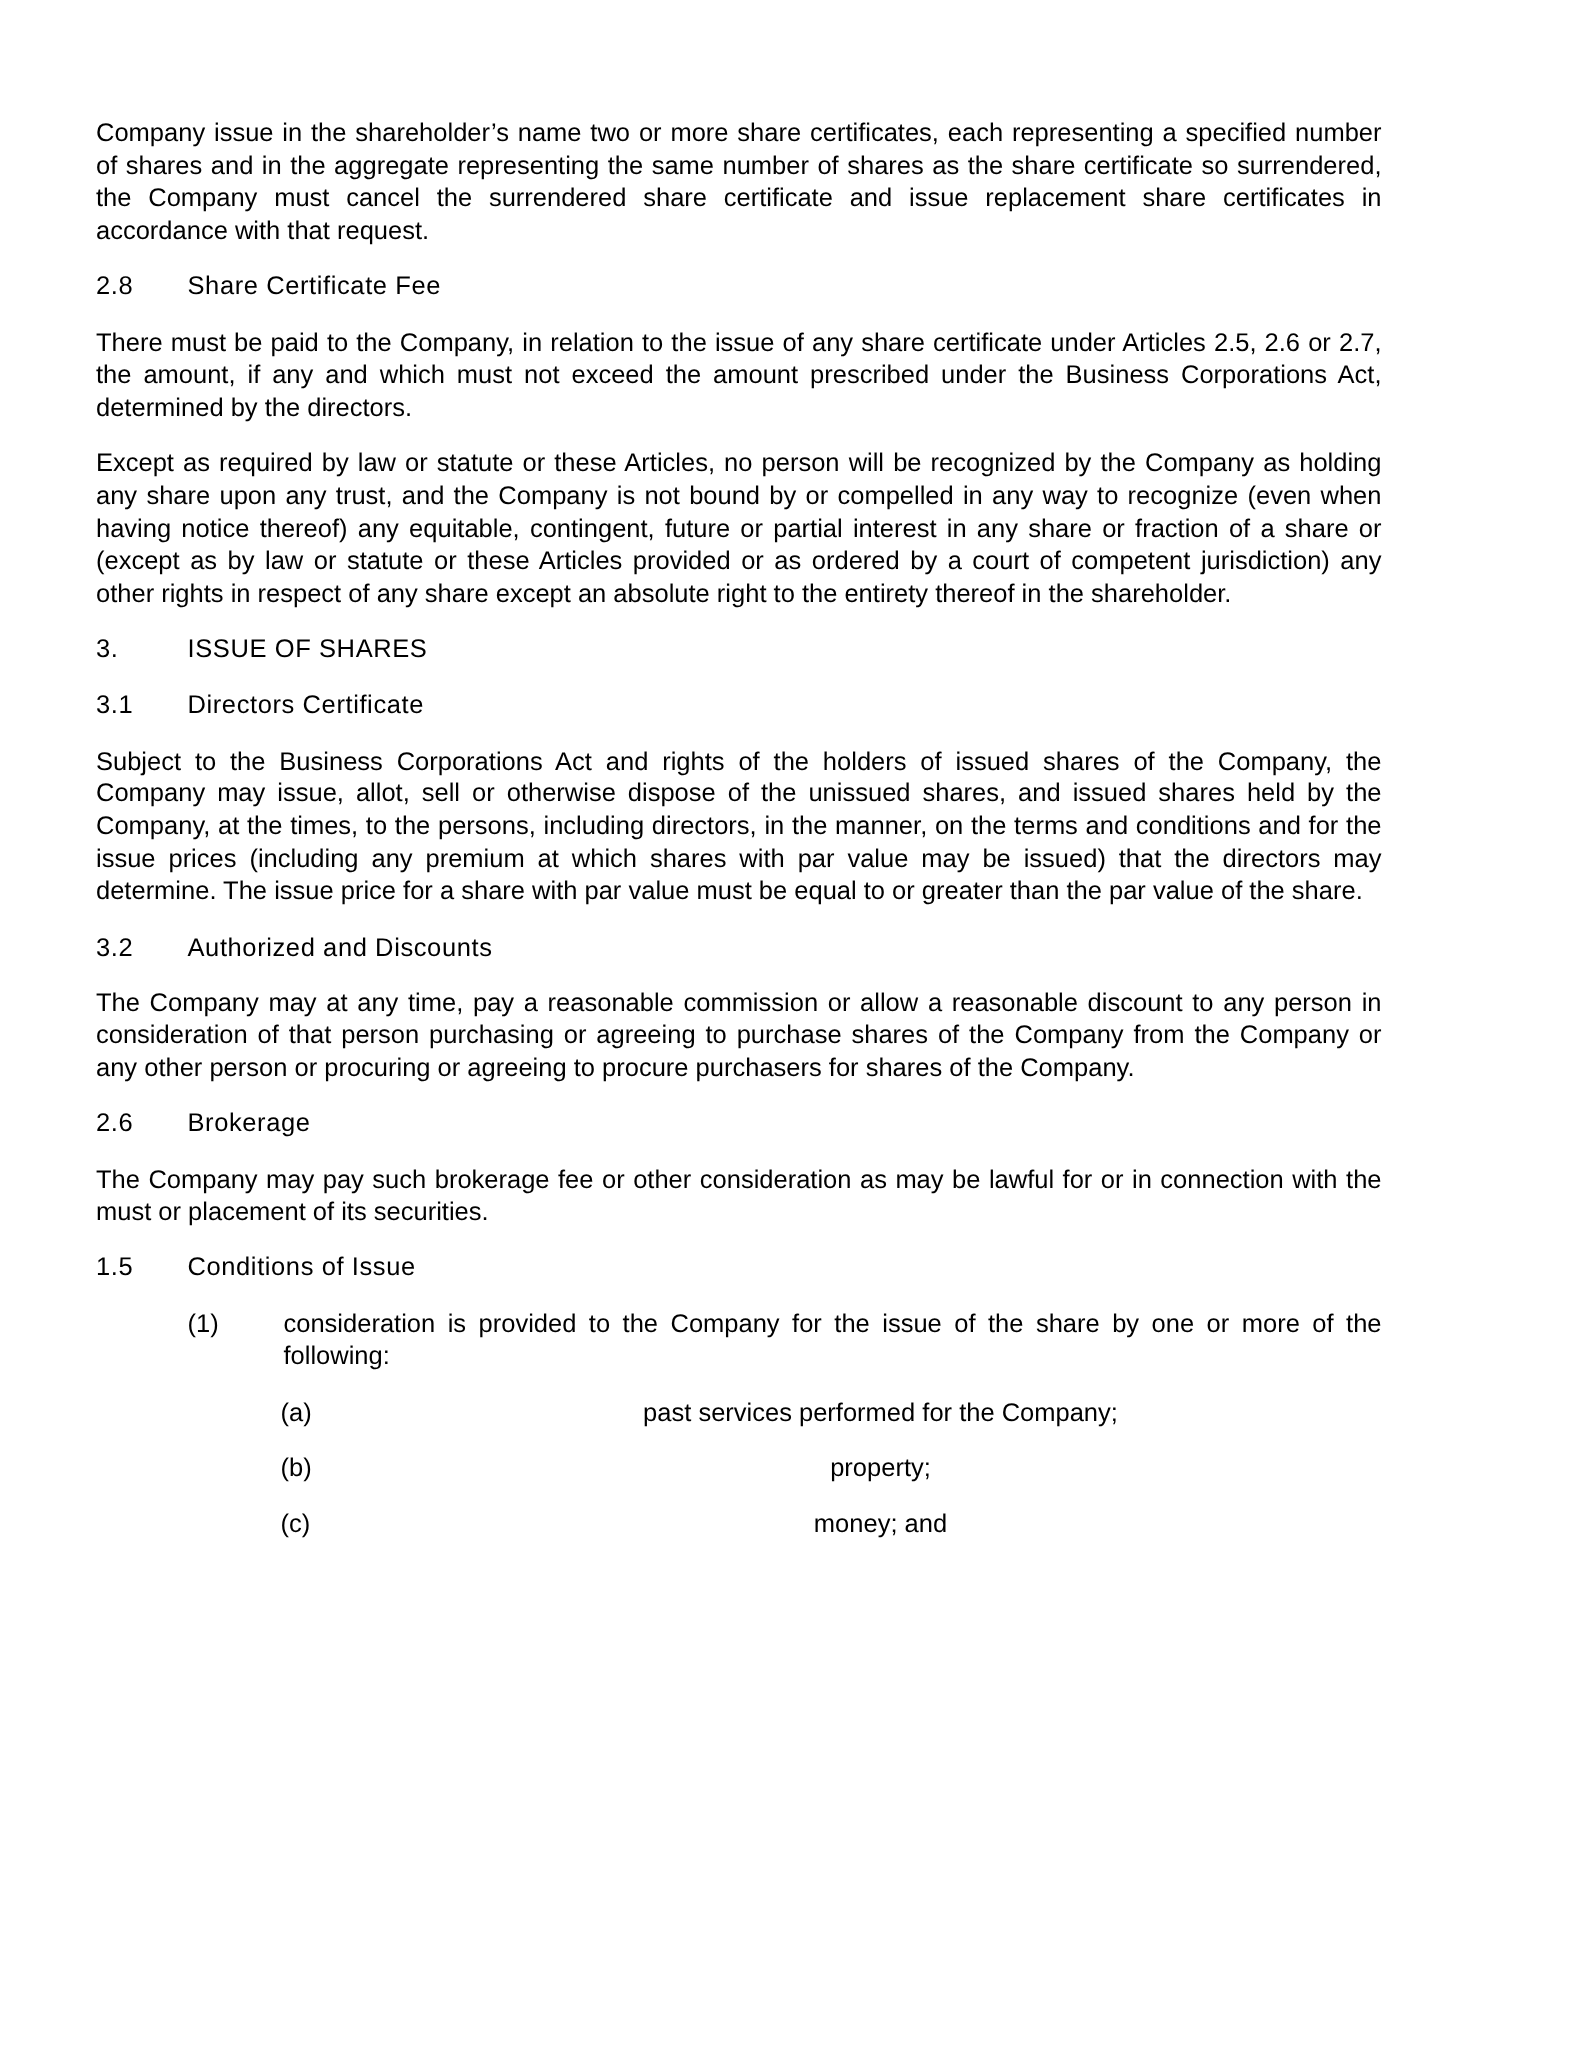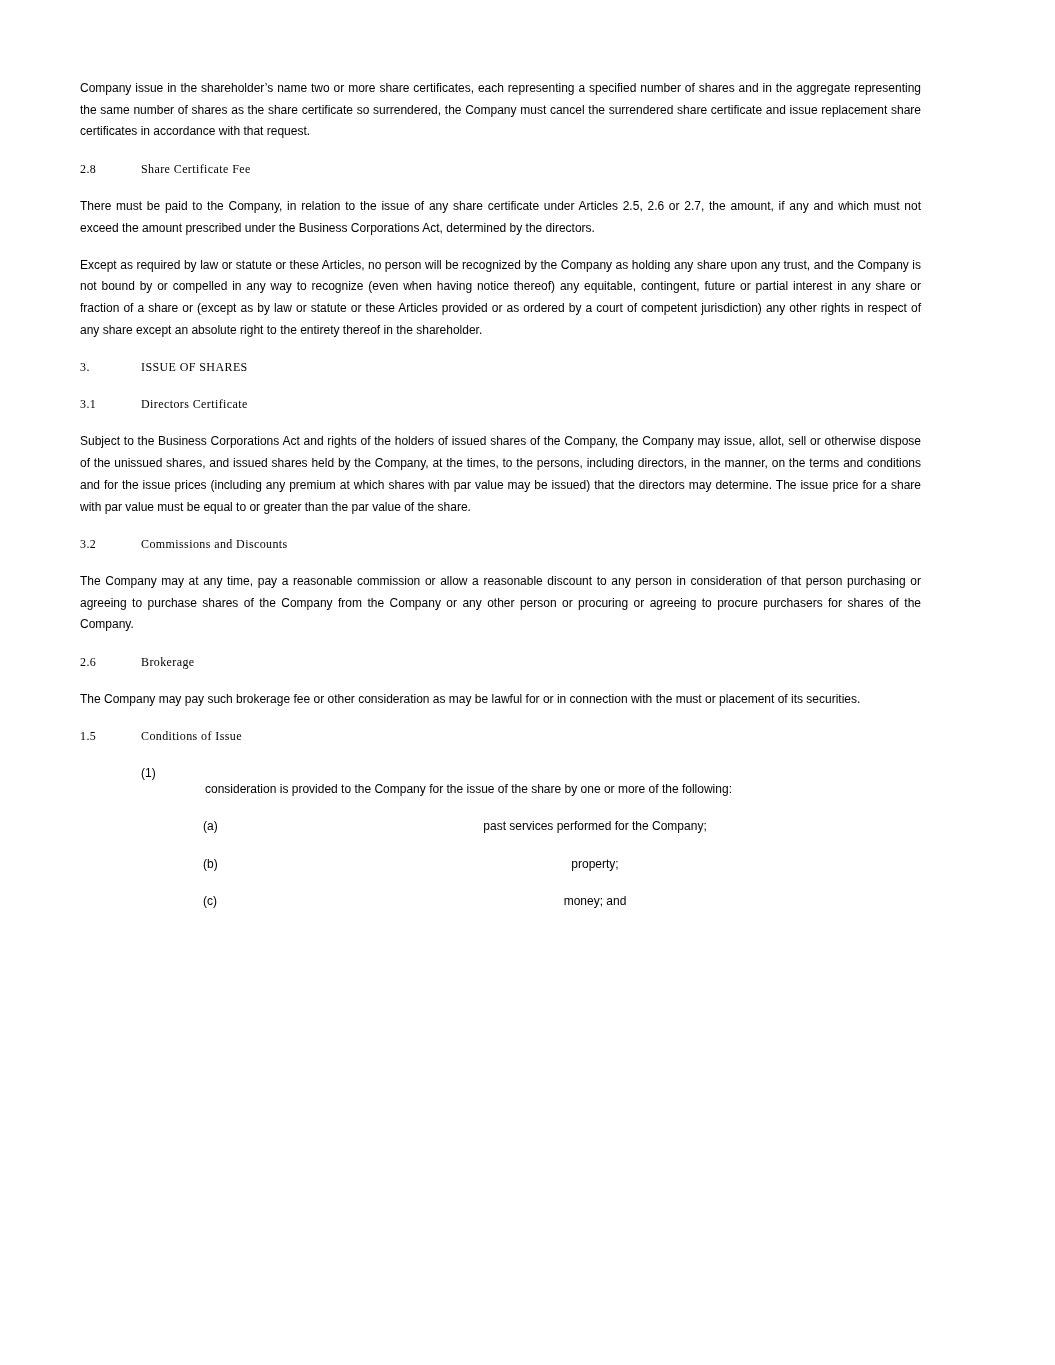--- a/index.html
+++ b/index.html
@@ -8,51 +8,49 @@
     height: 1365px;
     background: #ffffff;
     color: #000000;
     font-family: "Liberation Sans", sans-serif;
     overflow: hidden;
   }
   .page {
     box-sizing: border-box;
     width: 1045px;
     height: 1365px;
-    padding: 78px 124px 0 80px;
-    font-size: 12px;
+    padding: 78px 124px 0 64px;
+    font-size: 17px;
     line-height: 21.7px;
   }
   p.body {
     margin: 0 0 15.5px 0;
     text-align: justify;
   }
   .heading {
     display: flex;
     margin: 0 0 15.5px 0;
     letter-spacing: 0.4px;
     white-space: nowrap;
-    font-family: Liberation Serif, serif;
   }
   .heading .num {
     flex: none;
     width: 61px;
   }
   .list-1 {
     display: flex;
     margin: 0 0 15.5px 61px;
   }
   .list-1 .marker {
     flex: none;
     width: 64px;
   }
   .list-1 .txt {
     flex: 1;
     text-align: justify;
-    margin-top: 16px;
   }
   .list-2 {
     display: flex;
     margin: 0 0 15.5px 123px;
   }
   .list-2 .marker {
     flex: none;
     width: 66px;
   }
   .list-2 .txt {
@@ -84,21 +82,21 @@
 
   <div class="heading">
     <span class="num">3.1</span>
     <span class="title">Directors Certificate</span>
   </div>
 
   <p class="body">Subject to the Business Corporations Act and rights of the holders of issued shares of the Company, the Company may issue, allot, sell or otherwise dispose of the unissued shares, and issued shares held by the Company, at the times, to the persons, including directors, in the manner, on the terms and conditions and for the issue prices (including any premium at which shares with par value may be issued) that the directors may determine. The issue price for a share with par value must be equal to or greater than the par value of the share.</p>
 
   <div class="heading">
     <span class="num">3.2</span>
-    <span class="title">Commissions and Discounts</span>
+    <span class="title">Authorized and Discounts</span>
   </div>
 
   <p class="body">The Company may at any time, pay a reasonable commission or allow a reasonable discount to any person in consideration of that person purchasing or agreeing to purchase shares of the Company from the Company or any other person or procuring or agreeing to procure purchasers for shares of the Company.</p>
 
   <div class="heading">
     <span class="num">2.6</span>
     <span class="title">Brokerage</span>
   </div>
 
   <p class="body">The Company may pay such brokerage fee or other consideration as may be lawful for or in connection with the must or placement of its securities.</p>

